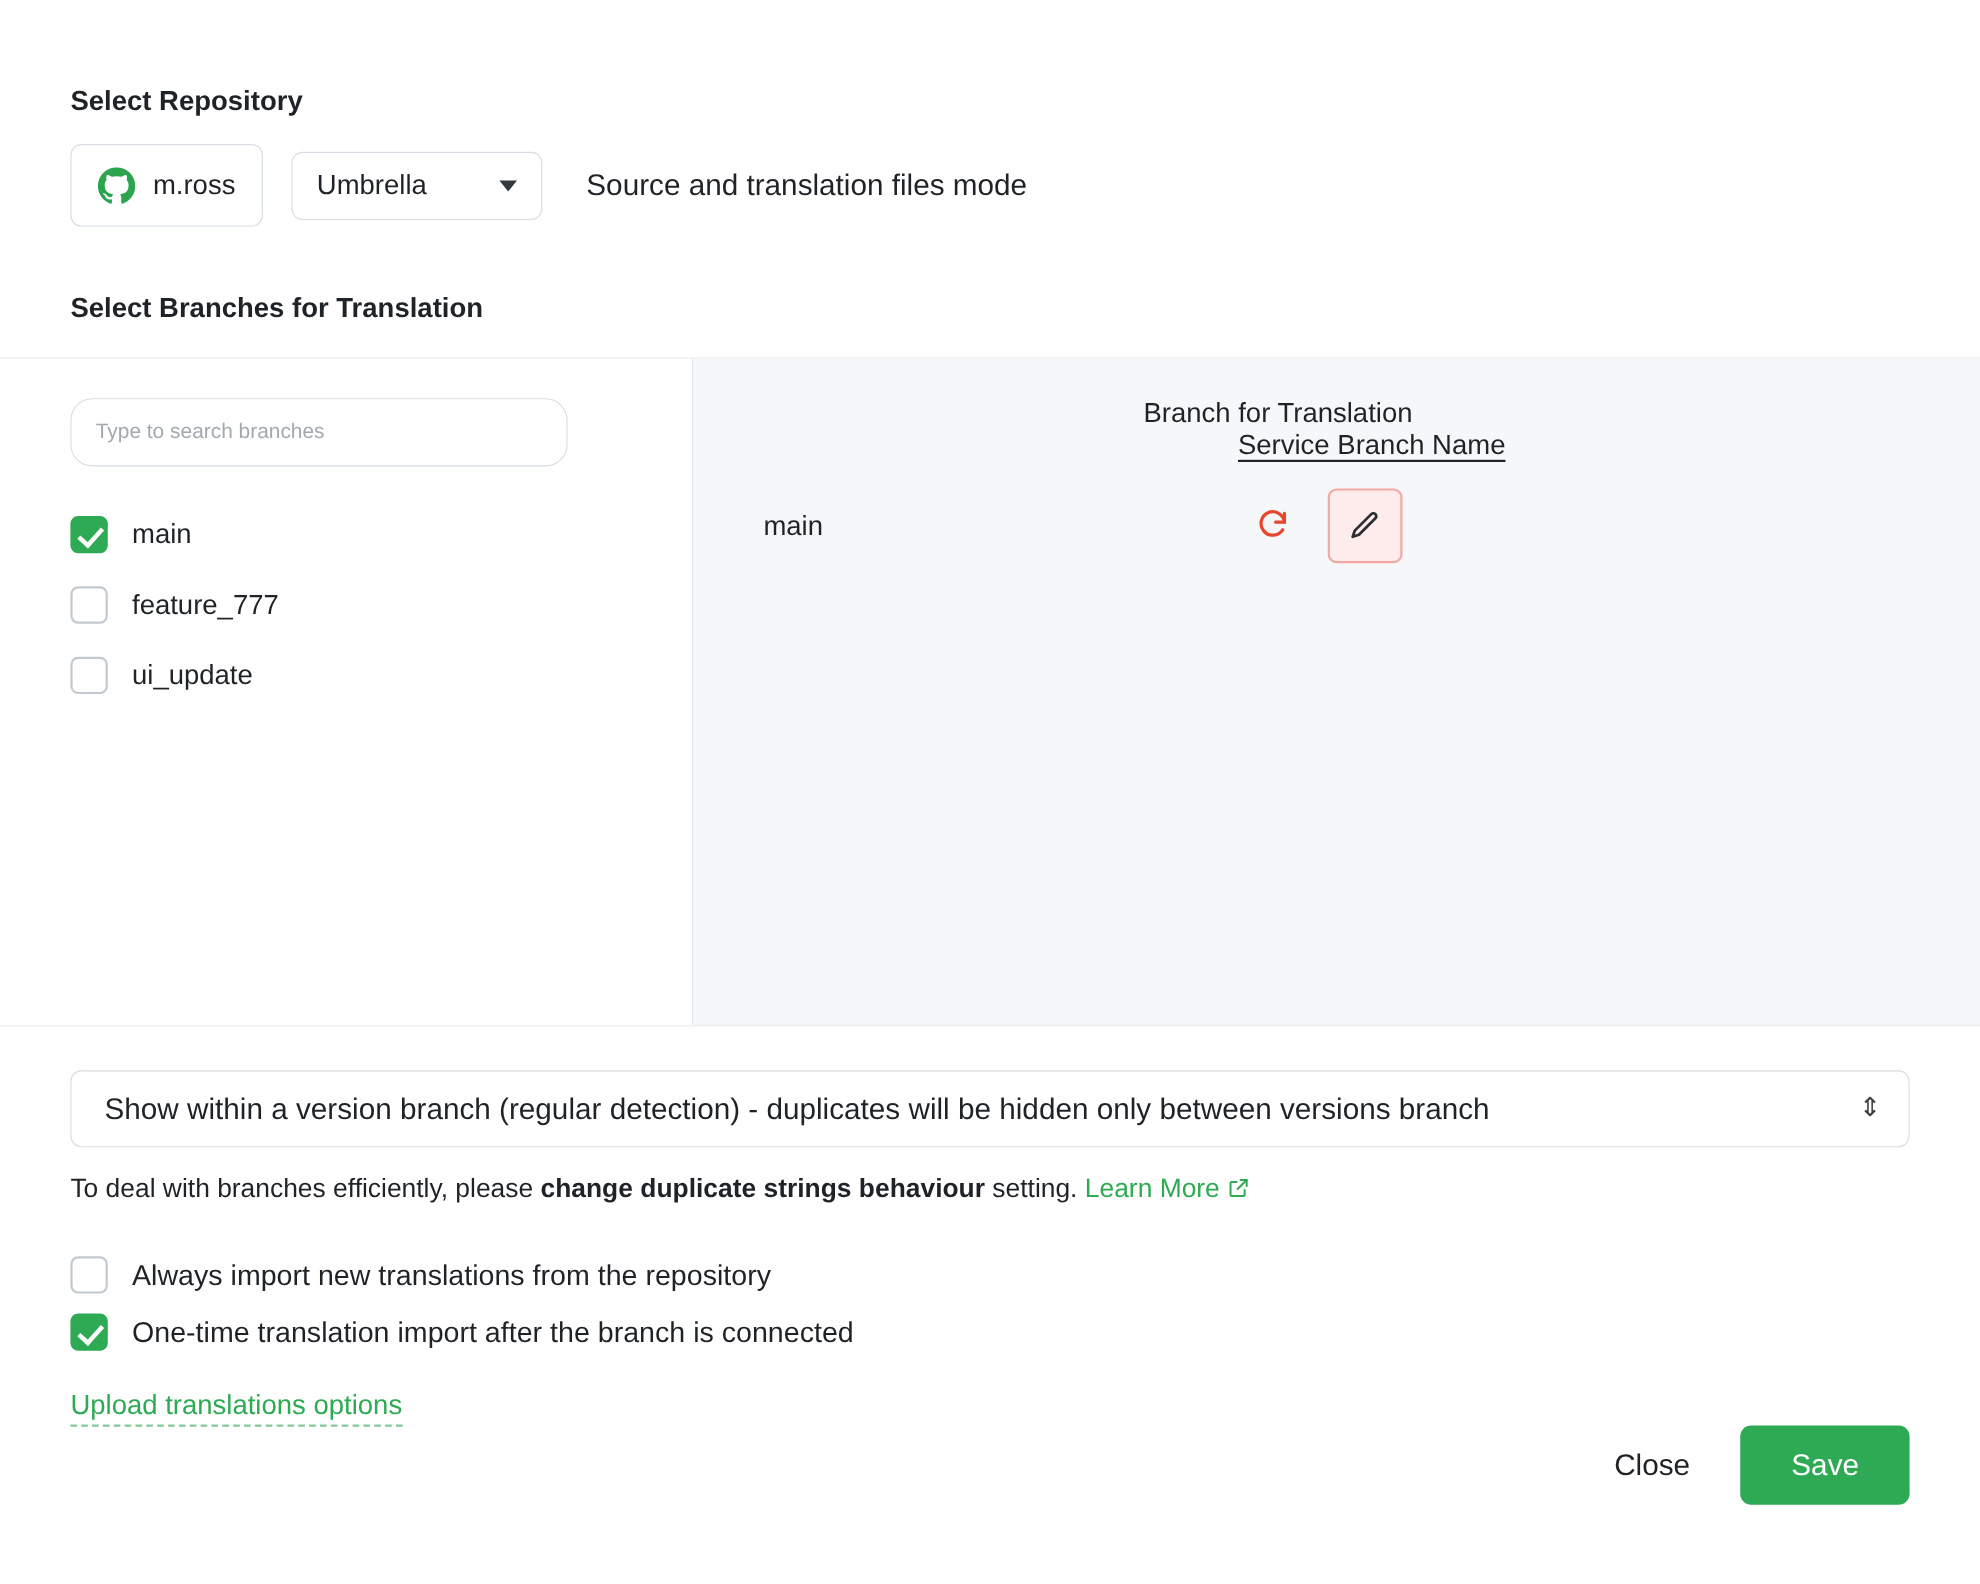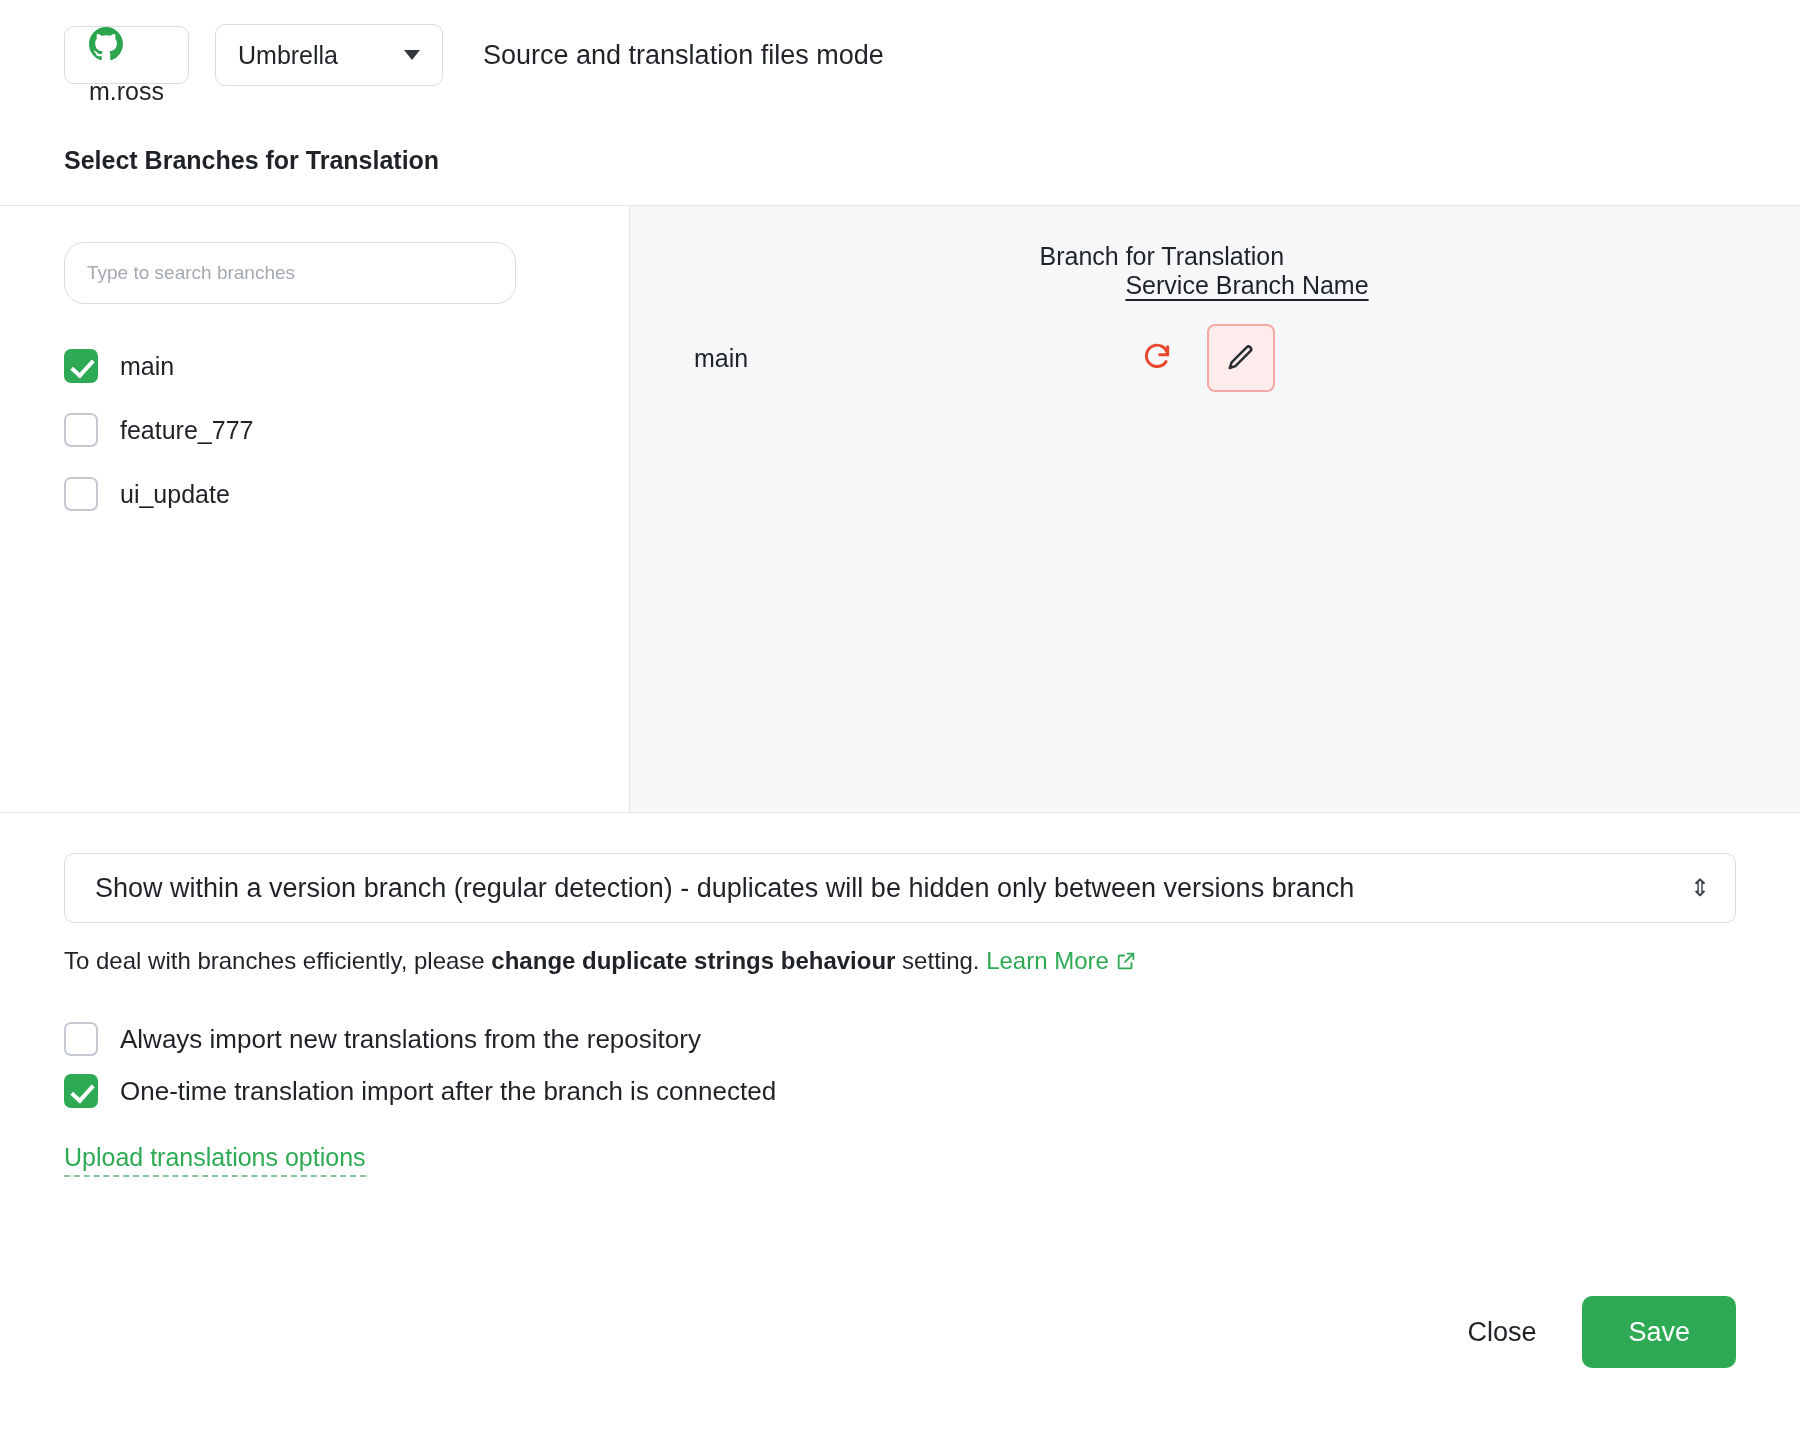--- a/index.html
+++ b/index.html
@@ -28,30 +28,29 @@
   
   .repo-label { margin-top: 78px; }
   .repo-row {
     display: flex;
     align-items: center;
     gap: 26px;
     margin-top: 24px;
   }
   .repo-chip {
     display: flex;
-    align-items: flex-start;
+    align-items: center;
     gap: 16px;
-    height: 58px;
+    height: 75px;
     padding: 0 24px;
     border: 1px solid #d8dde3;
     border-radius: 10px;
     background: #fff;
     font-size: 25px;
     color: #1f2328;
-    flex-direction: column;
   }
   .gh-icon {
     width: 34px; height: 34px;
     display: inline-block;
     color: #2da44e;
   }
   .dropdown {
     display: flex;
     align-items: center;
     justify-content: space-between;
@@ -297,20 +296,21 @@
     cursor: pointer;
     font-family: "Liberation Sans", sans-serif;
   }
 </style>
 </head>
 <body>
 
 <div class="dialog">
 
   <div class="section-pad">
+    <div class="label-strong repo-label">Select Repository</div>
     <div class="repo-row">
       <div class="repo-chip">
         <span class="gh-icon">
           <svg viewBox="0 0 16 16" width="34" height="34" fill="#2da44e" aria-hidden="true">
             <path d="M8 0C3.58 0 0 3.58 0 8c0 3.54 2.29 6.53 5.47 7.59.4.07.55-.17.55-.38 0-.19-.01-.82-.01-1.49-2.01.37-2.53-.49-2.69-.94-.09-.23-.48-.94-.82-1.13-.28-.15-.68-.52-.01-.53.63-.01 1.08.58 1.23.82.72 1.21 1.87.87 2.33.66.07-.52.28-.87.51-1.07-1.78-.2-3.64-.89-3.64-3.95 0-.87.31-1.59.82-2.15-.08-.2-.36-1.02.08-2.12 0 0 .67-.21 2.2.82a7.4 7.4 0 0 1 2-.27c.68 0 1.36.09 2 .27 1.53-1.04 2.2-.82 2.2-.82.44 1.1.16 1.92.08 2.12.51.56.82 1.27.82 2.15 0 3.07-1.87 3.75-3.65 3.95.29.25.54.73.54 1.48 0 1.07-.01 1.93-.01 2.2 0 .21.15.46.55.38A8.01 8.01 0 0 0 16 8c0-4.42-3.58-8-8-8Z"></path>
           </svg>
         </span>
         <span>m.ross</span>
       </div>
       <div class="dropdown">

